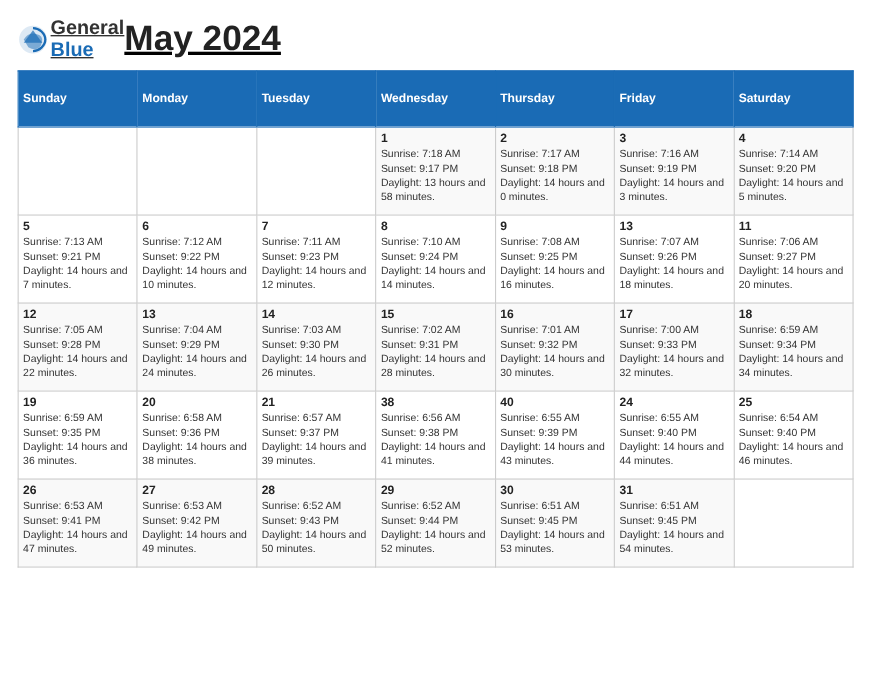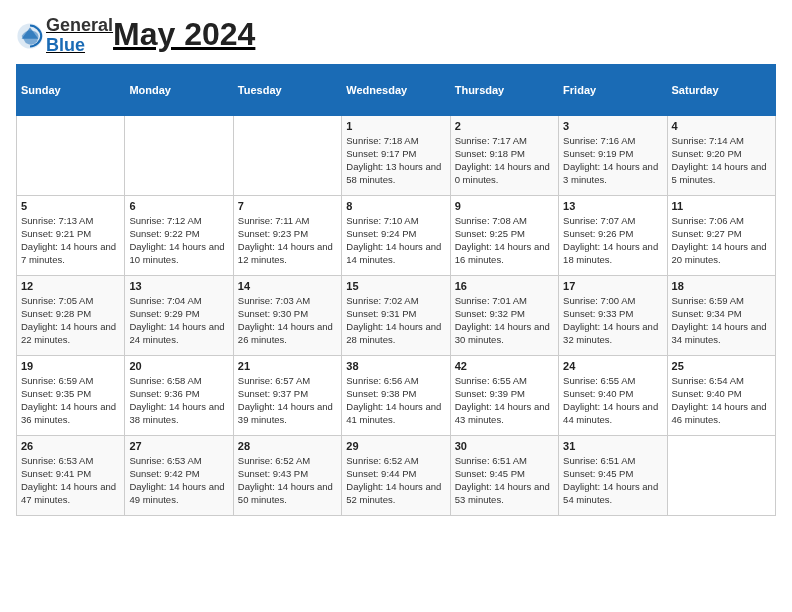--- a/index.html
+++ b/index.html
@@ -211,21 +211,21 @@
         </td>
         <td>
           <div class="day-number">21</div>
           <div class="day-info">Sunrise: 6:57 AM<br>Sunset: 9:37 PM<br>Daylight: 14 hours and 39 minutes.</div>
         </td>
         <td>
           <div class="day-number">38</div>
           <div class="day-info">Sunrise: 6:56 AM<br>Sunset: 9:38 PM<br>Daylight: 14 hours and 41 minutes.</div>
         </td>
         <td>
-          <div class="day-number">42</div>
+          <div class="day-number">40</div>
           <div class="day-info">Sunrise: 6:55 AM<br>Sunset: 9:39 PM<br>Daylight: 14 hours and 43 minutes.</div>
         </td>
         <td>
           <div class="day-number">24</div>
           <div class="day-info">Sunrise: 6:55 AM<br>Sunset: 9:40 PM<br>Daylight: 14 hours and 44 minutes.</div>
         </td>
         <td>
           <div class="day-number">25</div>
           <div class="day-info">Sunrise: 6:54 AM<br>Sunset: 9:40 PM<br>Daylight: 14 hours and 46 minutes.</div>
         </td>

